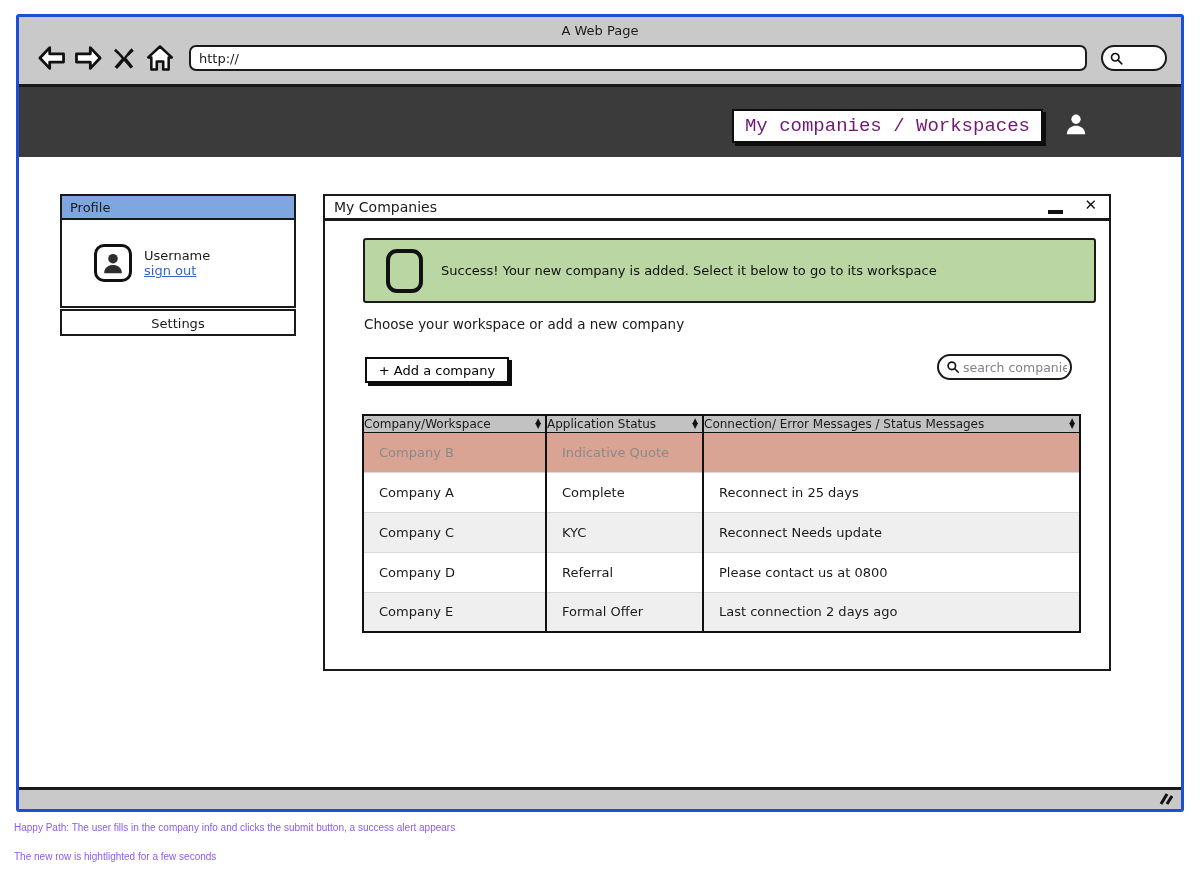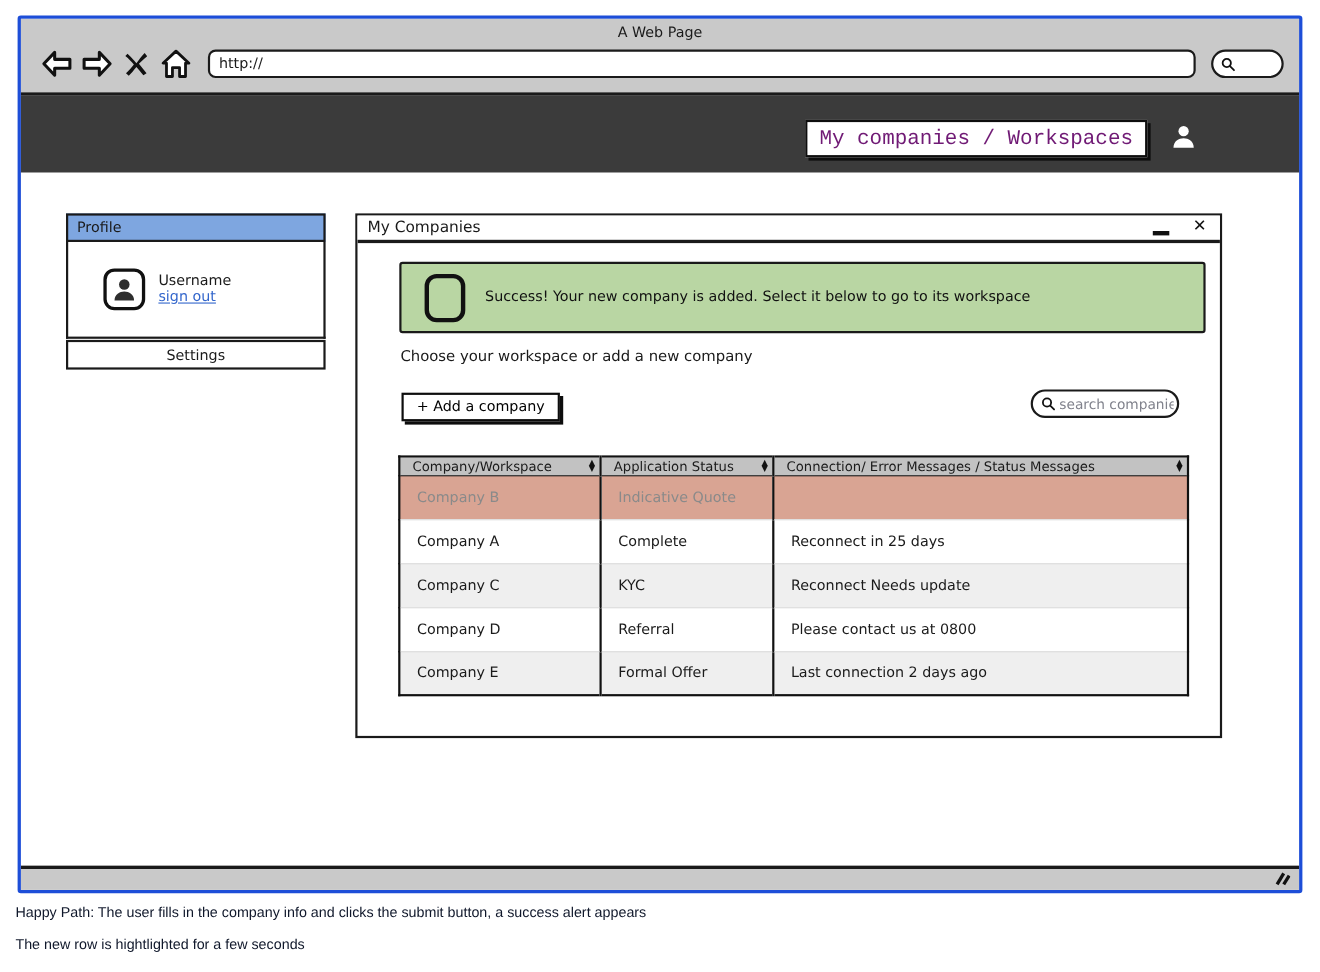--- a/index.html
+++ b/index.html
@@ -222,21 +222,21 @@
   .companies-table, .companies-table th, .companies-table td { border: 0; }
   .companies-table { border: 2px solid #111; }
   .companies-table th, .companies-table td { border-left: 2px solid #111; }
   .companies-table th:first-child, .companies-table td:first-child { border-left: 0; }
   .companies-table th {
     background: #c2c2c2;
     height: 17px;
     font-size: 12px;
     font-weight: normal;
     text-align: left;
-    padding: 0 3px 0 11px;
+    padding: 0 3px 0 0;
     border-bottom: 1px solid #111;
     white-space: nowrap;
     overflow: hidden;
     cursor: pointer;
   }
   .th-inner { display: flex; align-items: center; justify-content: space-between; }
   .sort-icon { display: inline-flex; flex-direction: column; line-height: 4.4px; font-size: 7.5px; color: #111; padding-right: 1px; }
   .companies-table td {
     height: 40px;
     font-size: 13px;
@@ -259,22 +259,22 @@
     border-top: 3px solid #1a1a1a;
   }
   .resize-grip { position: absolute; right: 8px; top: 2px; width: 18px; height: 14px; }
   .resize-grip svg { width: 100%; height: 100%; display: block; }
 
   
   .annotation {
     position: absolute;
     left: 14px;
     font-family: "Liberation Sans", sans-serif;
-    font-size: 13px;
-    color: #0f172a;
+    font-size: 10px;
+    color: #8b5cf6;
   }
   .annotation.line1 { top: 822px; }
   .annotation.line2 { top: 851px; }
 </style>
 </head>
 <body>
 
 <div class="stage">
 
   <div class="browser-window">

